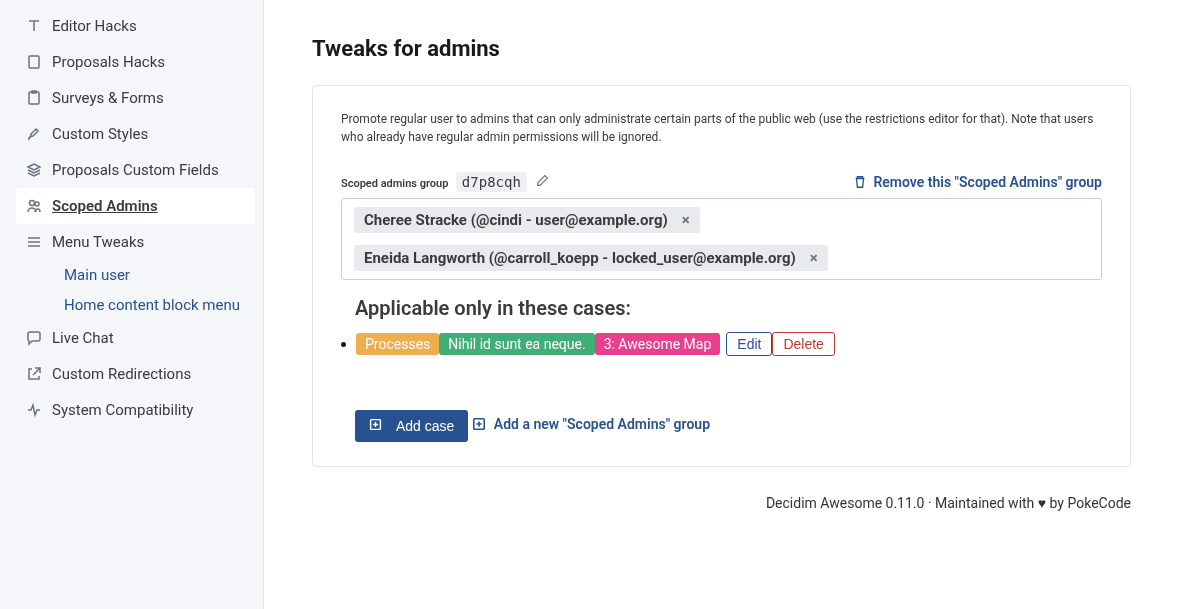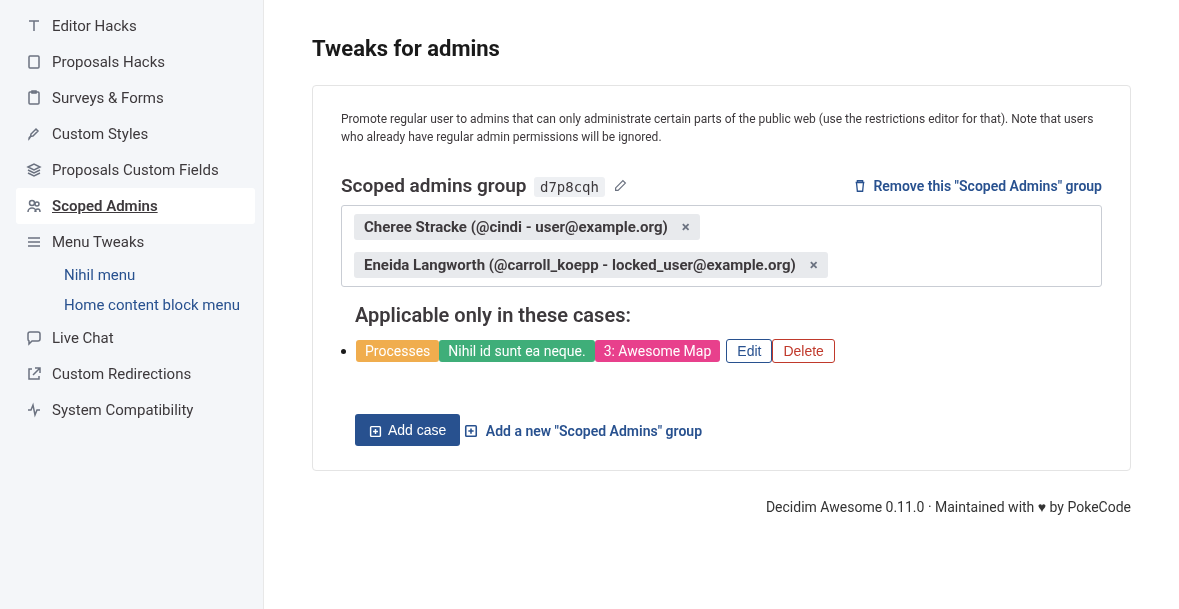--- a/index.html
+++ b/index.html
@@ -72,21 +72,21 @@
 }
 .group-header {
   display: flex;
   align-items: center;
   justify-content: space-between;
   margin-bottom: 8px;
   flex-wrap: wrap;
 }
 .group-title {
   font-weight: 600;
-  font-size: 19px;
+  font-size: 11px;
 }
 .group-code {
   background: #eef0f3;
   padding: 2px 6px;
   border-radius: 3px;
   font-family: monospace;
   margin-left: 4px;
 }
 .edit-icon {
   color: #6b7280;
@@ -160,22 +160,22 @@
 .btn-outline.red { color: #c0392b; border-color: #c0392b; }
 .btn-primary {
   background: #28518f;
   color: #fff;
   border: none;
   padding: 8px 14px;
   border-radius: 3px;
   cursor: pointer;
   font-size: 14px;
   display: inline-flex;
-  align-items: flex-end;
-  gap: 6px;
+  align-items: flex-start;
+  gap: 14px;
   margin-top: 1px;
   margin-left: 14px;
 }
 .add-group-link {
   color: #28518f;
   font-weight: 600;
   cursor: pointer;
   display: inline-flex;
   align-items: center;
   gap: 8px;
@@ -246,21 +246,21 @@
       <span class="sidebar-label">Scoped Admins</span>
     </div>
     <div class="sidebar-item">
       <span class="sidebar-icon">
           <svg viewBox="0 0 16 16" fill="none" stroke="currentColor" stroke-width="1.5">
             <path d="M2 4h12M2 8h12M2 12h12"></path>
           </svg>
         </span>
       <span class="sidebar-label">Menu Tweaks</span>
     </div>
-    <div class="sidebar-sub">Nihil menu</div>
+    <div class="sidebar-sub">Main user</div>
     <div class="sidebar-sub">Home content block menu</div>
     <div class="sidebar-item">
       <span class="sidebar-icon">
           <svg viewBox="0 0 16 16" fill="none" stroke="currentColor" stroke-width="1.5">
             <path d="M2 4a2 2 0 012-2h8a2 2 0 012 2v5a2 2 0 01-2 2H6l-3 3v-3a2 2 0 01-1-2z"></path>
           </svg>
         </span>
       <span class="sidebar-label">Live Chat</span>
     </div>
     <div class="sidebar-item">

